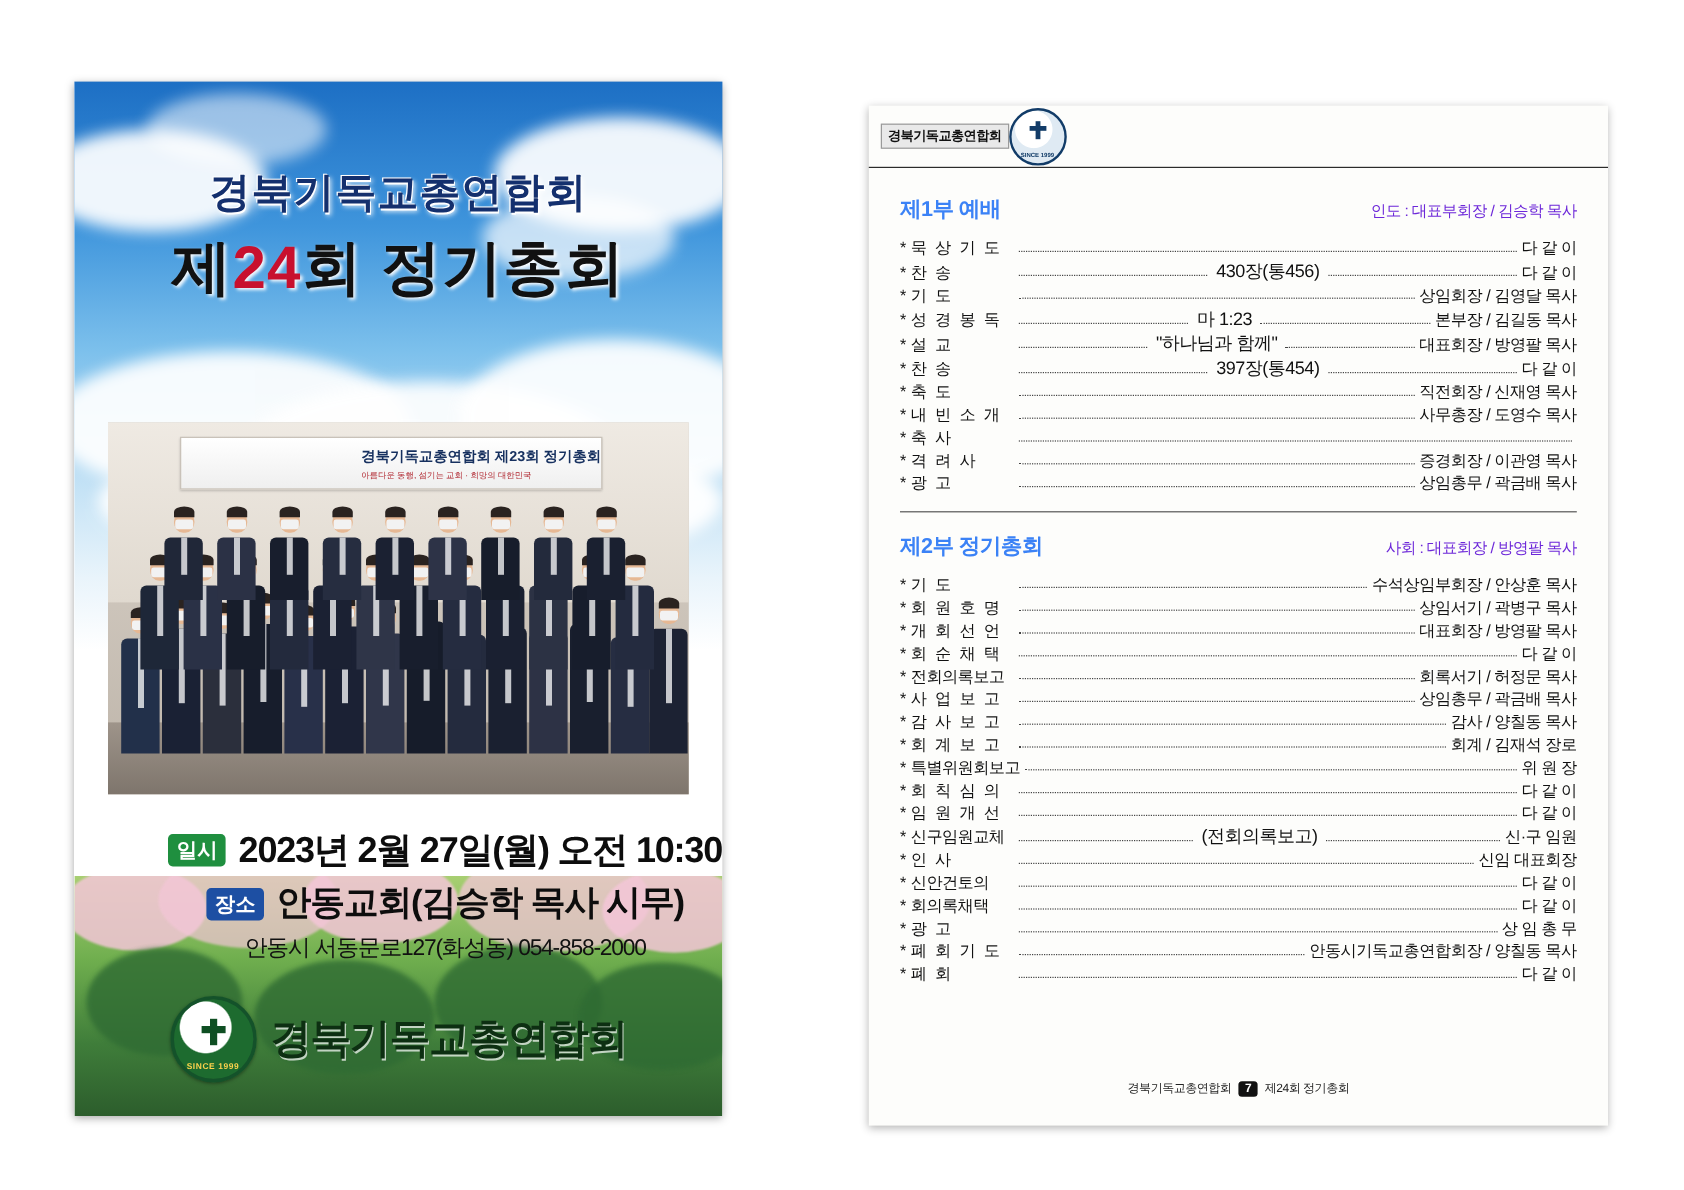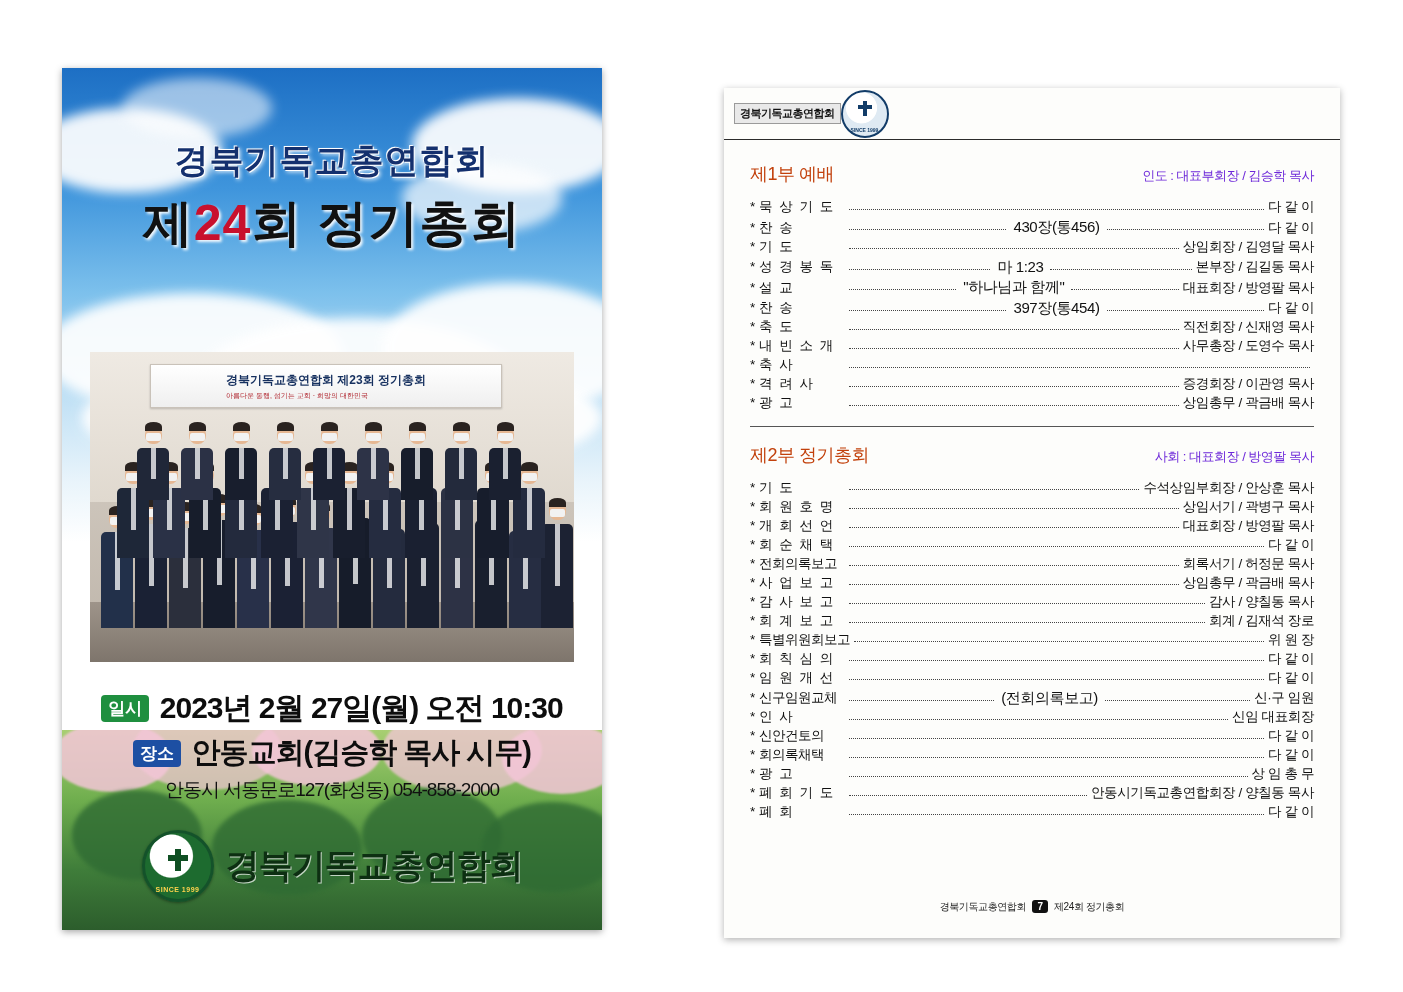--- a/index.html
+++ b/index.html
@@ -81,21 +81,21 @@
     z-index: 6;
   }
   .photo-banner {
     position: absolute;
     left: 60px; top: 12px;
     width: 350px; height: 42px;
     background: linear-gradient(#ffffff, #efefef);
     border: 1px solid #c9c2b9;
     display: flex;
     align-items: center;
-    justify-content: center;
+    justify-content: flex-end;
     font-size: 12px;
     font-weight: bold;
     color: #16305f;
     box-shadow: 0 1px 2px rgba(0,0,0,.2);
   }
   .photo-banner .sub {
     display: block;
     font-size: 7px;
     color: #b0262f;
     font-weight: normal;
@@ -159,20 +159,21 @@
     background: rgba(255,255,255,.75);
   }
 
   
   .cover-info {
     position: absolute;
     left: 0; top: 620px;
     width: 100%;
     text-align: center;
     z-index: 7;
+    padding-left: 39px;
   }
   .tagline { margin-bottom: 4px; }
   .tag {
     display: inline-block;
     background: #1f8f3f;
     color: #ffffff;
     font-size: 17px;
     font-weight: bold;
     border-radius: 4px;
     padding: 2px 7px;
@@ -354,22 +355,22 @@
     box-sizing: border-box;
   }
   .section-head {
     display: flex;
     align-items: baseline;
     justify-content: space-between;
     margin-bottom: 14px;
   }
   .section-title {
     font-size: 18px;
-    font-weight: normal;
-    color: #c2410c;
+    font-weight: bold;
+    color: #3b82f6;
     letter-spacing: -.5px;
   }
   .section-lead {
     font-size: 13px;
     color: #6d28d9;
     letter-spacing: -.5px;
   }
   .prog-list {
     list-style: none;
     margin: 0;

